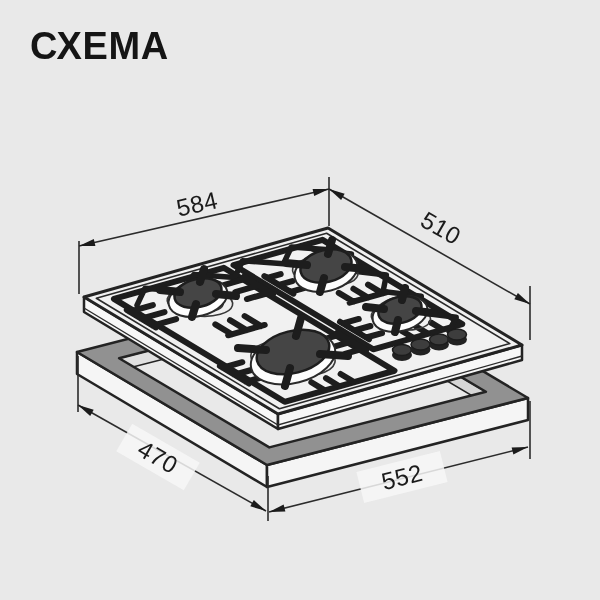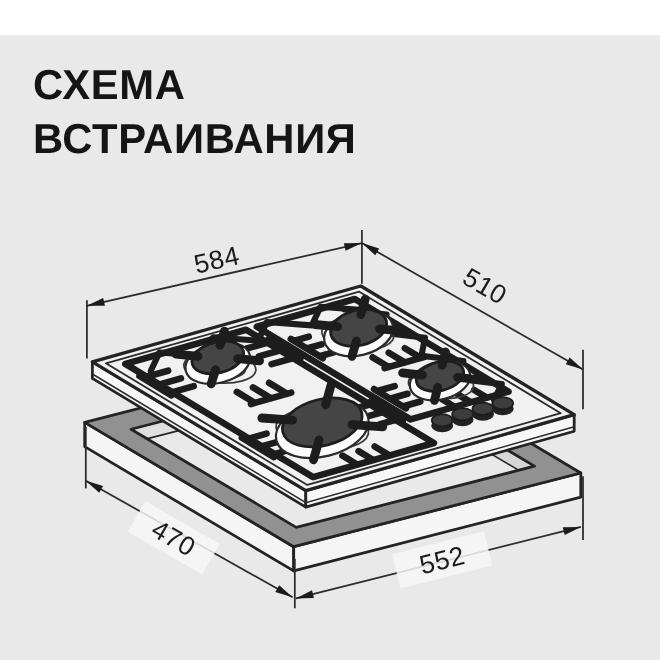--- a/index.html
+++ b/index.html
@@ -1,37 +1,36 @@
 <!DOCTYPE html>
 <html><head>
 <meta charset="utf-8">
 <style>
   html,body{margin:0;padding:0;}
   body{width:600px;height:600px;overflow:hidden;font-family:"Liberation Sans",sans-serif;}
-  .stage{position:relative;width:600px;height:532px;background:#e9e9e9;margin-top:32px;}
+  .stage{position:relative;width:600px;height:532px;background:#e9e9e9;}
   .stage svg{position:absolute;inset:0;display:block;}
   .title{
     position:absolute;left:30px;top:22px;z-index:2;
     display:flex;flex-direction:column;
     font-weight:bold;font-size:38px;line-height:1.3;
     letter-spacing:.6px;color:#151515;
   }
   .dim-text{
     font-family:"Liberation Sans",sans-serif;
     font-size:24px;fill:#1b1b1b;letter-spacing:.5px;
   }
 </style>
 </head>
 <body>
 
 <div class="stage">
 
   <header class="title">
     <span>СХЕМА</span>
-    <span>ВСТРАИВАНИЯ</span>
   </header>
 
   <svg width="600" height="600" viewBox="0 0 600 600">
     <defs>
       <marker id="arrS" markerWidth="18" markerHeight="10" refX="1" refY="5" orient="auto" markerUnits="userSpaceOnUse">
         <path d="M17,1.4 L1,5 L17,8.6 Z" fill="#1b1b1b"></path>
       </marker>
       <marker id="arrE" markerWidth="18" markerHeight="10" refX="17" refY="5" orient="auto" markerUnits="userSpaceOnUse">
         <path d="M1,1.4 L17,5 L1,8.6 Z" fill="#1b1b1b"></path>
       </marker>

